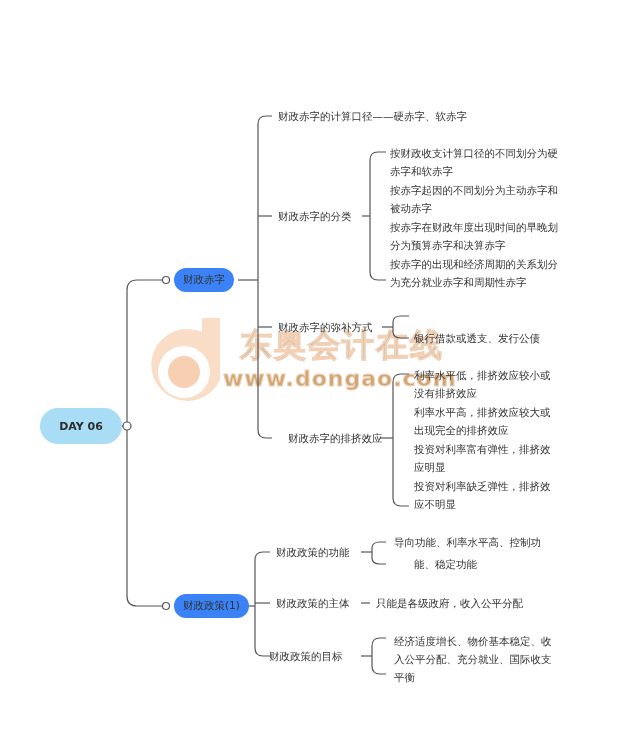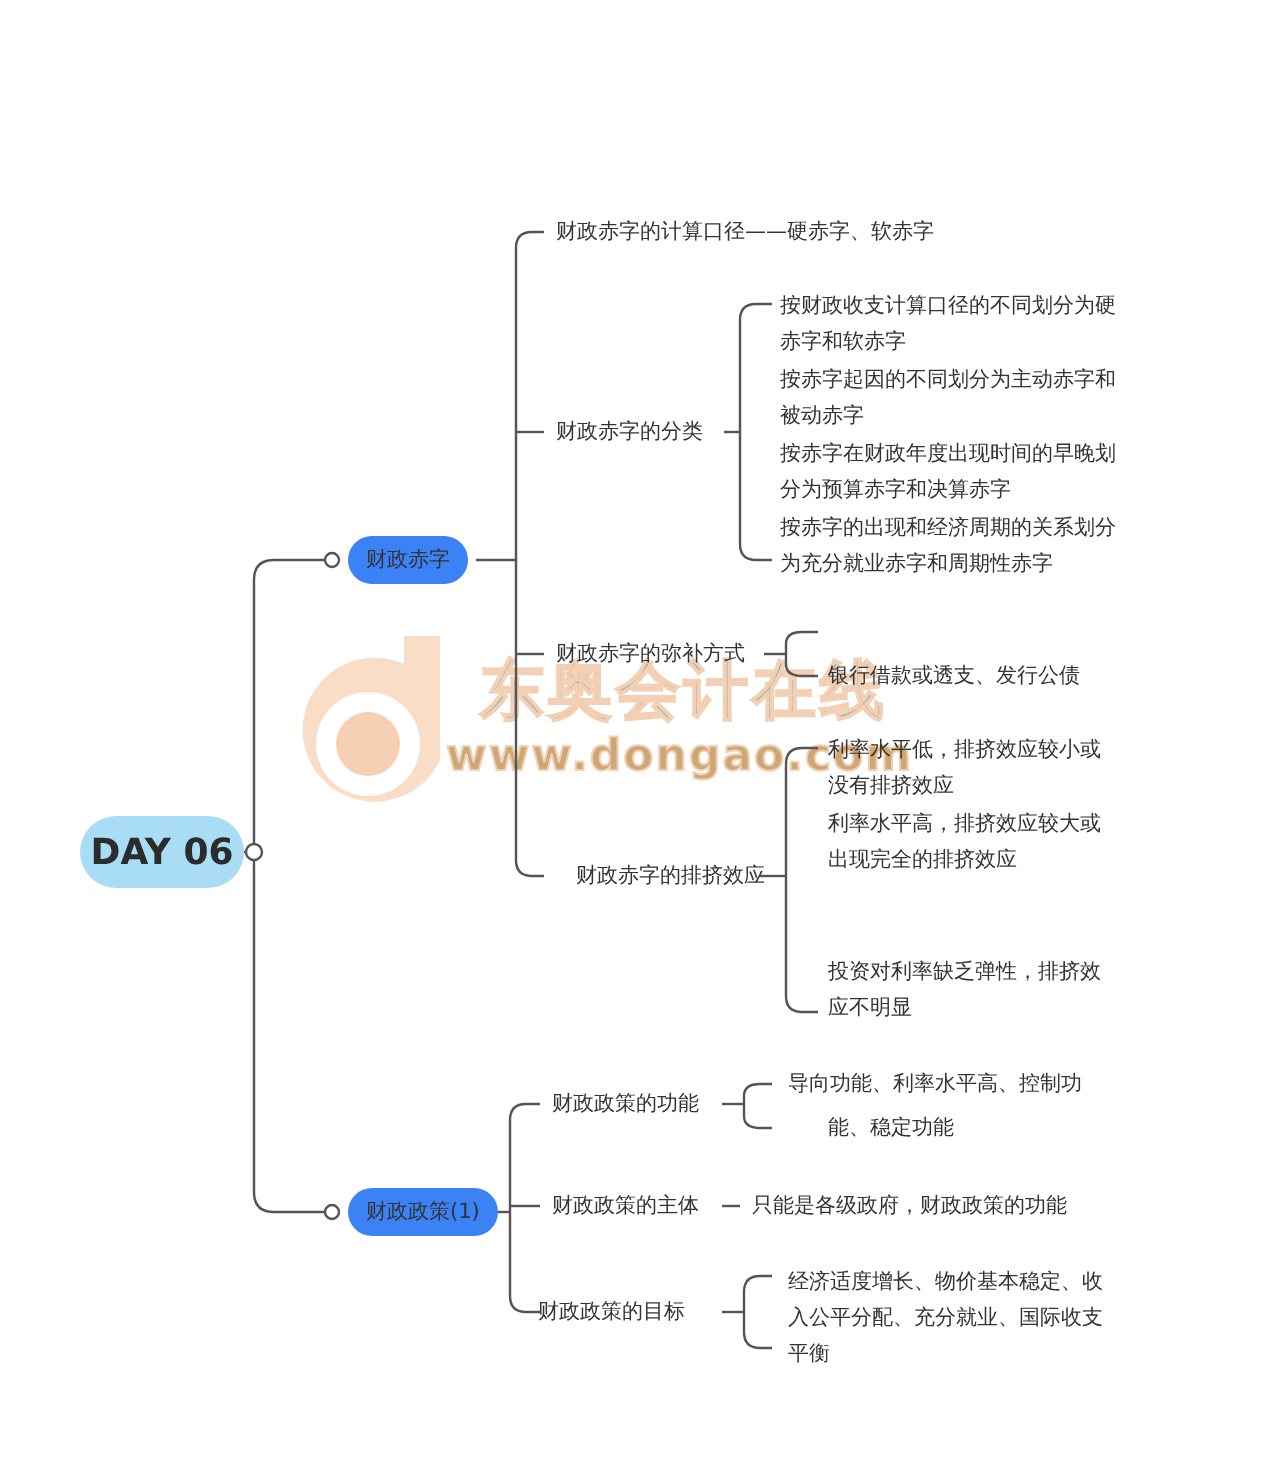--- a/index.html
+++ b/index.html
@@ -3,21 +3,21 @@
 <meta charset="utf-8">
 <style>
   html, body { margin:0; padding:0; background:#ffffff; }
   body { width:636px; height:738px; position:relative; overflow:hidden;
          font-family:"DejaVu Sans","Liberation Sans",sans-serif; color:#333333; }
   #canvas { position:absolute; left:0; top:0; width:636px; height:738px; }
   svg.lines { position:absolute; left:0; top:0; width:636px; height:738px; pointer-events:none; }
   .node { position:absolute; white-space:nowrap; font-size:10.5px; line-height:14px; color:#333; }
   .leaf { position:absolute; font-size:10.5px; line-height:18px; color:#333; width:170px; }
   .root { position:absolute; left:40px; top:408px; width:82px; height:36px; border-radius:18px;
-          background:#a9dcf5; color:#2c2c2c; font-weight:bold; font-size:18px;
+          background:#a9dcf5; color:#2c2c2c; font-weight:bold; font-size:11px;
           display:flex; align-items:center; justify-content:center; }
   .pill { position:absolute; height:24px; border-radius:12px; background:#3b82f6;
           font-size:10.5px; color:#333; display:flex; align-items:center; justify-content:center; padding:0 9px; }
   .wm { position:absolute; left:140px; top:310px; width:320px; height:100px; opacity:.55; }
   .wm-logo { position:absolute; left:0; top:0; width:90px; height:100px; }
   .wm-cn { position:absolute; left:100px; top:14px; font-size:32px; font-weight:bold; color:#0f766e;
            letter-spacing:2px; -webkit-text-stroke:1px #eba878; }
   .wm-url { position:absolute; left:83px; top:56px; font-size:22px; font-weight:bold; color:#a16207;
             -webkit-text-stroke:1px #eba878; letter-spacing:1px; }
 </style>
@@ -93,27 +93,28 @@
   <div class="leaf" style="left:390px;top:181px;">按赤字起因的不同划分为主动赤字和被动赤字</div>
   <div class="leaf" style="left:390px;top:218px;">按赤字在财政年度出现时间的早晚划分为预算赤字和决算赤字</div>
   <div class="leaf" style="left:390px;top:255px;">按赤字的出现和经济周期的关系划分为充分就业赤字和周期性赤字</div>
 
   <div class="node" style="left:278px;top:320px;">财政赤字的弥补方式</div>
   <div class="node" style="left:414px;top:331px;">银行借款或透支、发行公债</div>
 
   <div class="node" style="left:288px;top:431px;">财政赤字的排挤效应</div>
   <div class="leaf" style="left:414px;top:366px;width:145px;">利率水平低，排挤效应较小或没有排挤效应</div>
   <div class="leaf" style="left:414px;top:403px;width:145px;">利率水平高，排挤效应较大或出现完全的排挤效应</div>
+  <div class="leaf" style="left:414px;top:440px;width:145px;">投资对利率富有弹性，排挤效应明显</div>
   <div class="leaf" style="left:414px;top:477px;width:145px;">投资对利率缺乏弹性，排挤效应不明显</div>
 
   <div class="pill" style="left:174px;top:594px;">财政政策(1)</div>
 
   <div class="node" style="left:276px;top:545px;">财政政策的功能</div>
   <div class="node" style="left:394px;top:535px;">导向功能、利率水平高、控制功</div>
   <div class="node" style="left:402px;top:557px;padding-left:12px;">能、稳定功能</div>
 
   <div class="node" style="left:276px;top:596px;">财政政策的主体</div>
-  <div class="node" style="left:376px;top:596px;">只能是各级政府，财政政策的功能</div>
+  <div class="node" style="left:376px;top:596px;">只能是各级政府，收入公平分配</div>
 
   <div class="node" style="left:269px;top:649px;">财政政策的目标</div>
   <div class="leaf" style="left:394px;top:632px;width:160px;">经济适度增长、物价基本稳定、收入公平分配、充分就业、国际收支平衡</div>
 
 </div>
 
 </body></html>

